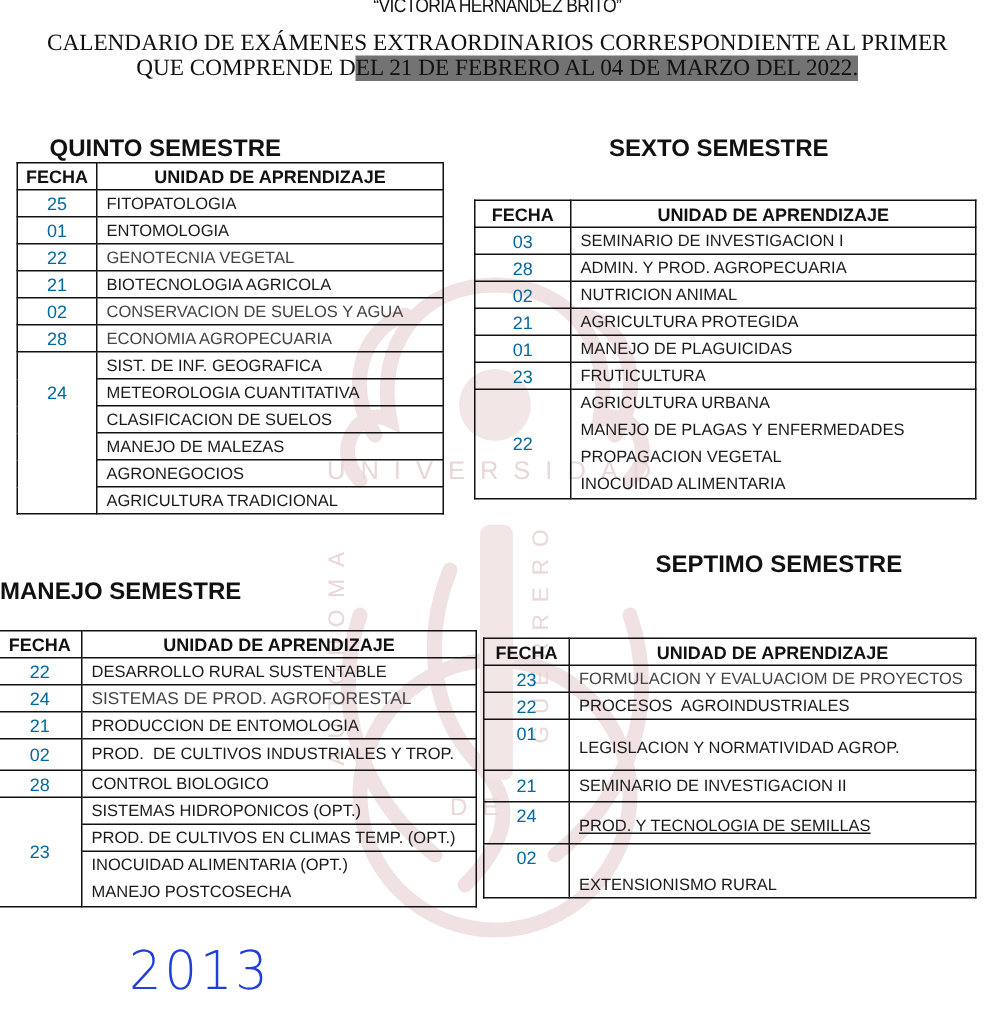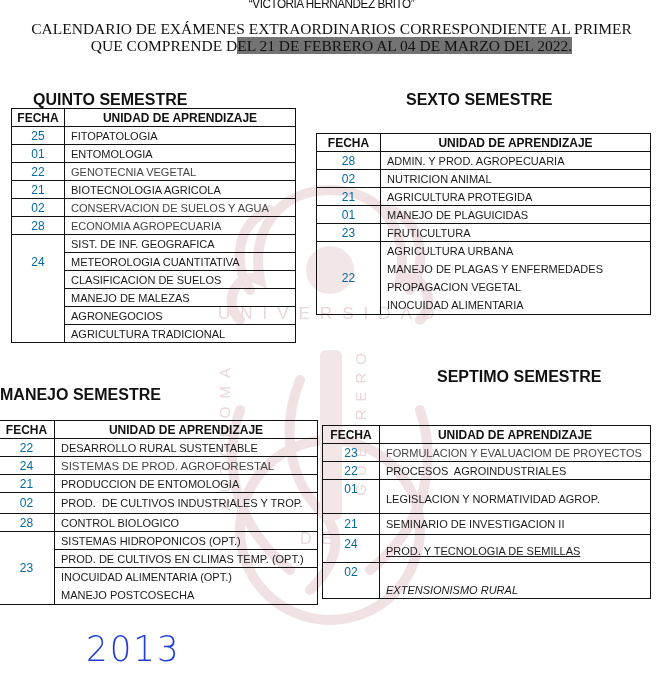--- a/index.html
+++ b/index.html
@@ -127,20 +127,24 @@
   <colgroup>
       <col style="width:64px">
       <col>
     </colgroup>
   <tbody>
       <tr>
     <th>FECHA</th>
     <th>UNIDAD DE APRENDIZAJE</th>
   </tr>
   <tr>
+        <td class="date">03</td>
+        <td class="subj">SEMINARIO DE INVESTIGACION I</td>
+      </tr>
+  <tr>
         <td class="date">28</td>
         <td class="subj">ADMIN. Y PROD. AGROPECUARIA</td>
       </tr>
   <tr>
         <td class="date">02</td>
         <td class="subj">NUTRICION ANIMAL</td>
       </tr>
   <tr>
         <td class="date">21</td>
         <td class="subj">AGRICULTURA PROTEGIDA</td>
@@ -238,18 +242,18 @@
   <tr>
         <td class="date" style="height:20px;">21</td>
         <td class="subj">SEMINARIO DE INVESTIGACION II</td>
       </tr>
   <tr>
         <td class="date top" style="height:25px; vertical-align:top; padding-top:2px;">24</td>
         <td class="subj" style="padding-top:4px;text-decoration:underline;">PROD. Y TECNOLOGIA DE SEMILLAS</td>
       </tr>
   <tr>
         <td class="date top" style="height:25px; vertical-align:top; padding-top:2px;">02</td>
-        <td class="subj" style="padding-top:18px;font-style:italic;">EXTENSIONISMO RURAL</td>
+        <td class="subj" style="padding-top:18px;">EXTENSIONISMO RURAL</td>
       </tr>
 </tbody>
   </table>
 
 <div class="handwriting">2013</div>
 
 </body></html>

